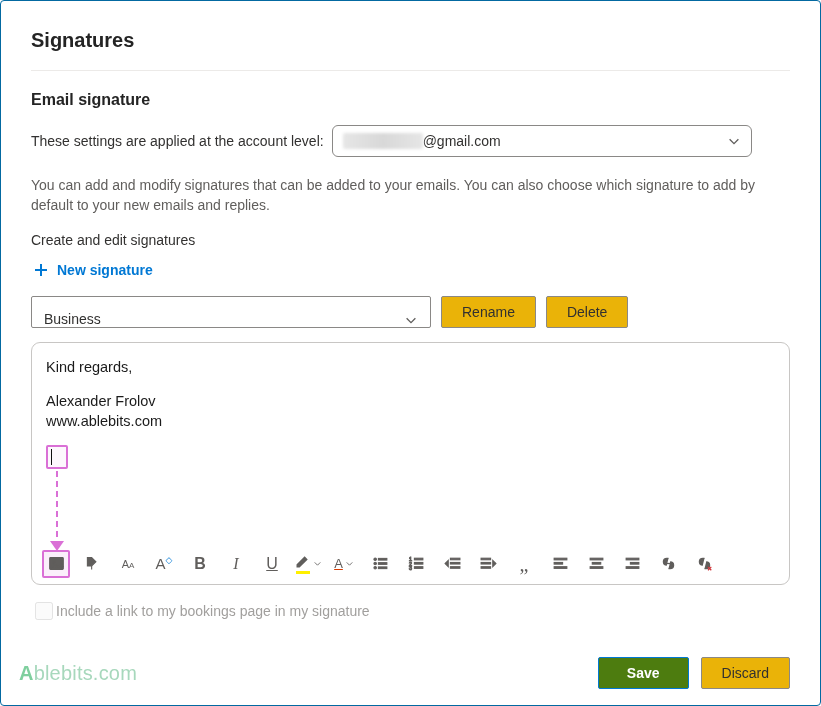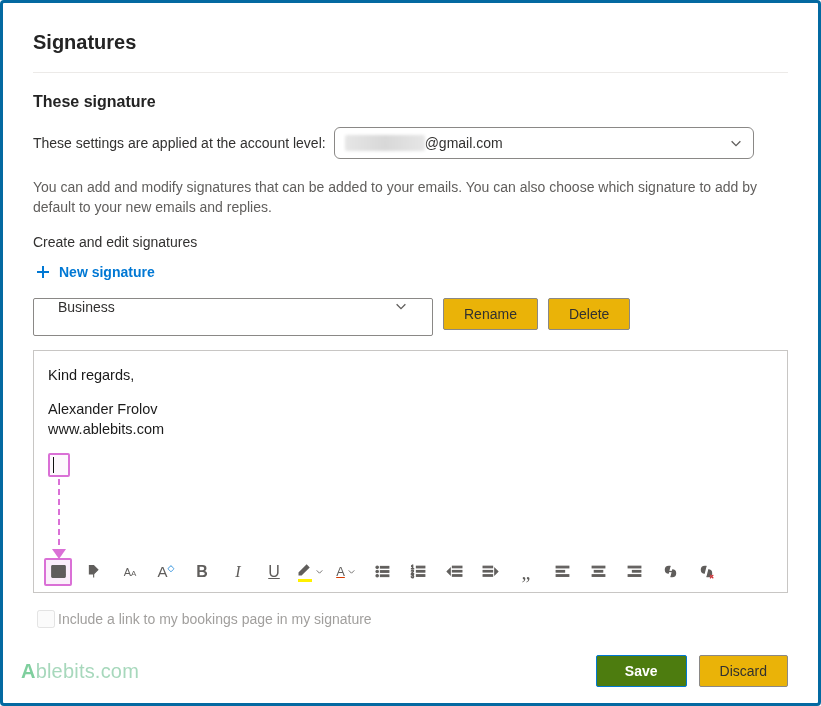--- a/index.html
+++ b/index.html
@@ -6,21 +6,21 @@
   body {
     margin: 0;
     font-family: "Segoe UI", -apple-system, Arial, sans-serif;
     background: #fff;
     color: #323130;
     font-size: 14px;
   }
   .panel {
     width: 821px;
     height: 706px;
-    border: 3px solid #0369a1;
+    border: 1px solid #0369a1;
     border-radius: 4px;
     padding: 28px 30px 18px 30px;
     position: relative;
   }
   h1.page-title {
     font-size: 20px;
     font-weight: 600;
     margin: 0 0 18px 0;
     color: #242424;
   }
@@ -93,41 +93,41 @@
     font-size: 14px;
   }
   .new-sig-btn svg { width: 16px; height: 16px; stroke: #0078d4; stroke-width: 2; }
   .sig-row {
     display: flex;
     gap: 10px;
     margin-bottom: 14px;
   }
   .sig-select {
     flex: 0 0 400px;
-    height: 38px;
+    height: 32px;
     border: 1px solid #8a8886;
     border-radius: 2px;
     display: flex;
-    align-items: flex-start;
+    align-items: flex-end;
     justify-content: space-between;
-    padding: 0 24px;
+    padding: 0 12px;
   }
   .btn {
     height: 32px;
     padding: 0 20px;
     border: 1px solid #8a8886;
     background: #eab308;
     border-radius: 2px;
     font-size: 14px;
     cursor: pointer;
     color: #323130;
   }
   .editor-box {
     border: 1px solid #c8c6c4;
-    border-radius: 0;
+    border-radius: 9px;
   }
   .editor-content {
     min-height: 200px;
     padding: 14px 14px 10px 14px;
     position: relative;
     font-size: 14.5px;
     line-height: 1.4;
     color: #1b1b1b;
   }
   .editor-content p { margin: 0; }
@@ -234,21 +234,21 @@
   .indent-svg { stroke:#605e5c; fill:#605e5c; }
 </style>
 </head>
 <body>
 
 <div class="panel">
 
   <h1 class="page-title">Signatures</h1>
   <hr class="rule">
 
-  <h2 class="section-title">These signature</h2>
+  <h2 class="section-title">Email signature</h2>
 
   <div class="account-row">
     <label>These settings are applied at the account level:</label>
     <div class="account-select">
       <span class="account-value">
         <span class="redacted"></span>
         <span>@gmail.com</span>
       </span>
       <svg class="chev-down" viewBox="0 0 16 16">
           <polyline points="3 6 8 11 13 6"></polyline>

